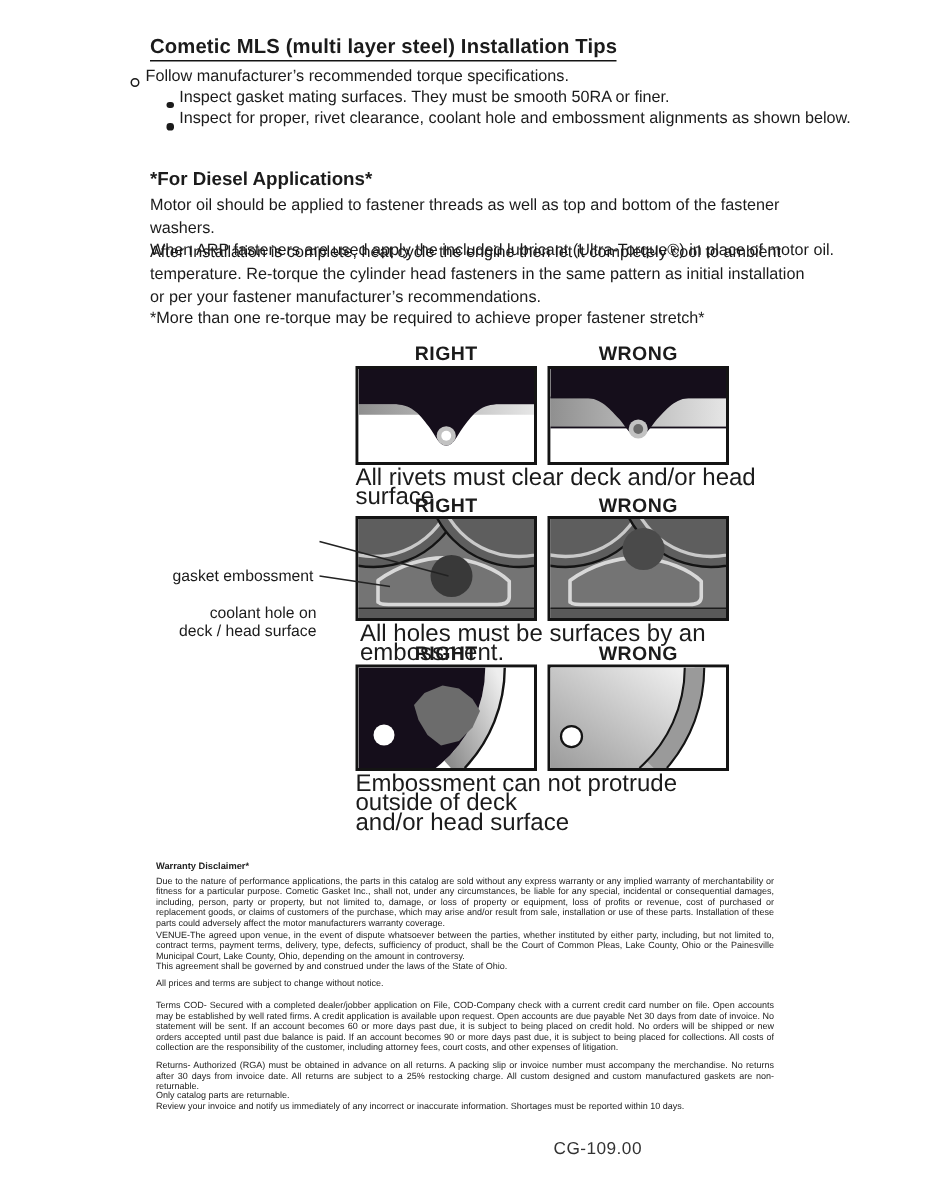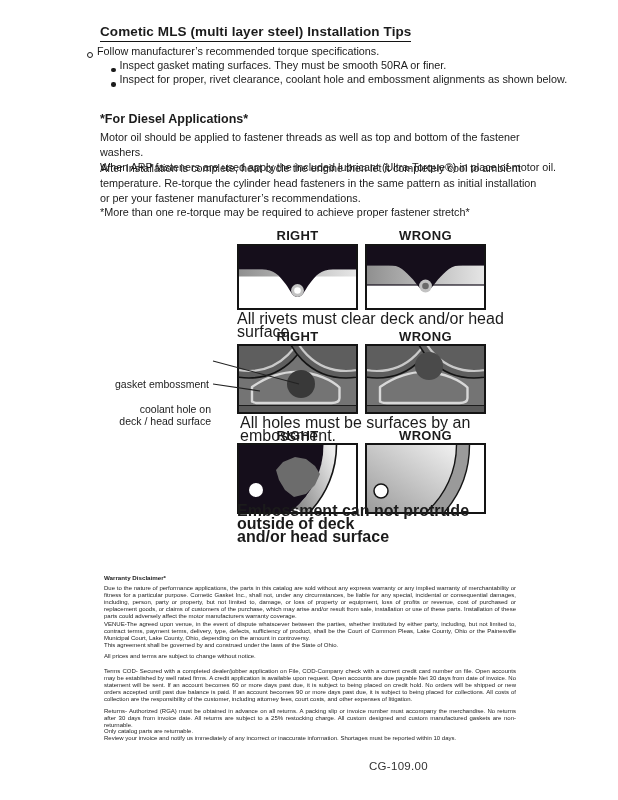--- a/index.html
+++ b/index.html
@@ -157,21 +157,21 @@
   <div class="abs diag-box" style="left:365px;top:443px;height:67px;">
     <svg viewBox="0 0 117 67">
       <rect width="117" height="67" fill="#ffffff"></rect>
       <path d="M0,0 H96 A96,96 0 0 1 68.8,67 H0 Z" fill="url(#g4)"></path>
       <path d="M96,0 A96,96 0 0 1 68.8,67" fill="none" stroke="#9a9a9a" stroke-width="13"></path>
       <path d="M89.5,0 A89.5,89.5 0 0 1 59.3,67" fill="none" stroke="#141414" stroke-width="1.4"></path>
       <path d="M102.5,0 A102.5,102.5 0 0 1 77.6,67" fill="none" stroke="#141414" stroke-width="1.4"></path>
       <circle cx="14" cy="46" r="7" fill="#ffffff" stroke="#141414" stroke-width="1.5"></circle>
     </svg>
   </div>
-  <div class="abs caption pre" style="left:237px;top:504px;width:260px;font-weight:bold;">Embossment can not protrude outside of deck
+  <div class="abs caption pre" style="left:237px;top:516px;width:260px;">Embossment can not protrude outside of deck
 and/or head surface</div>
 
   <div class="abs fine-head" style="left:104px;top:574px;">Warranty Disclaimer*</div>
   <div class="abs fine" style="left:104px;top:585px;">Due to the nature of performance applications, the parts in this catalog are sold without any express warranty or any implied warranty of merchantability or fitness for a particular purpose.  Cometic Gasket Inc., shall not, under any circumstances, be liable for any special, incidental or consequential damages, including, person, party or property, but not limited to, damage, or loss of property or equipment, loss of profits or revenue, cost of purchased or replacement goods, or claims of customers of the purchase, which may arise and/or result from sale, installation or use of these parts.  Installation of these parts could adversely affect the motor manufacturers warranty coverage.</div>
   <div class="abs fine pre" style="left:104px;top:621px;">VENUE-The agreed upon venue, in the event of dispute whatsoever between the parties, whether instituted by either party, including, but not limited to, contract terms, payment terms, delivery, type, defects, sufficiency of product, shall be the Court of Common Pleas, Lake County, Ohio or the Painesville Municipal Court, Lake County, Ohio, depending on the amount in controversy.
 This agreement shall be governed by and construed under the laws of the State of Ohio.</div>
   <div class="abs fine" style="left:104px;top:653px;">All prices and terms are subject to change without notice.</div>
   <div class="abs fine" style="left:104px;top:668px;">Terms COD- Secured with a completed dealer/jobber application on File, COD-Company check with a current credit card number on file.  Open accounts may be established by well rated firms.  A credit application is available upon request.  Open accounts are due payable Net 30 days from date of invoice.  No statement will be sent.  If an account becomes 60 or more days past due, it is subject to being placed on credit hold.  No orders will be shipped or new orders accepted until past due balance is paid.  If an account becomes 90 or more days past due, it is subject to being placed for collections.  All costs of collection are the responsibility of the customer, including attorney fees, court costs, and other expenses of litigation.</div>
   <div class="abs fine" style="left:104px;top:708px;">Returns- Authorized (RGA) must be obtained in advance on all returns.  A packing slip or invoice number must accompany the merchandise.  No returns after 30 days from invoice date.  All returns are subject to a 25% restocking charge.  All custom designed and custom manufactured gaskets are non-returnable.</div>
   <div class="abs fine pre" style="left:104px;top:728px;">Only catalog parts are returnable.

